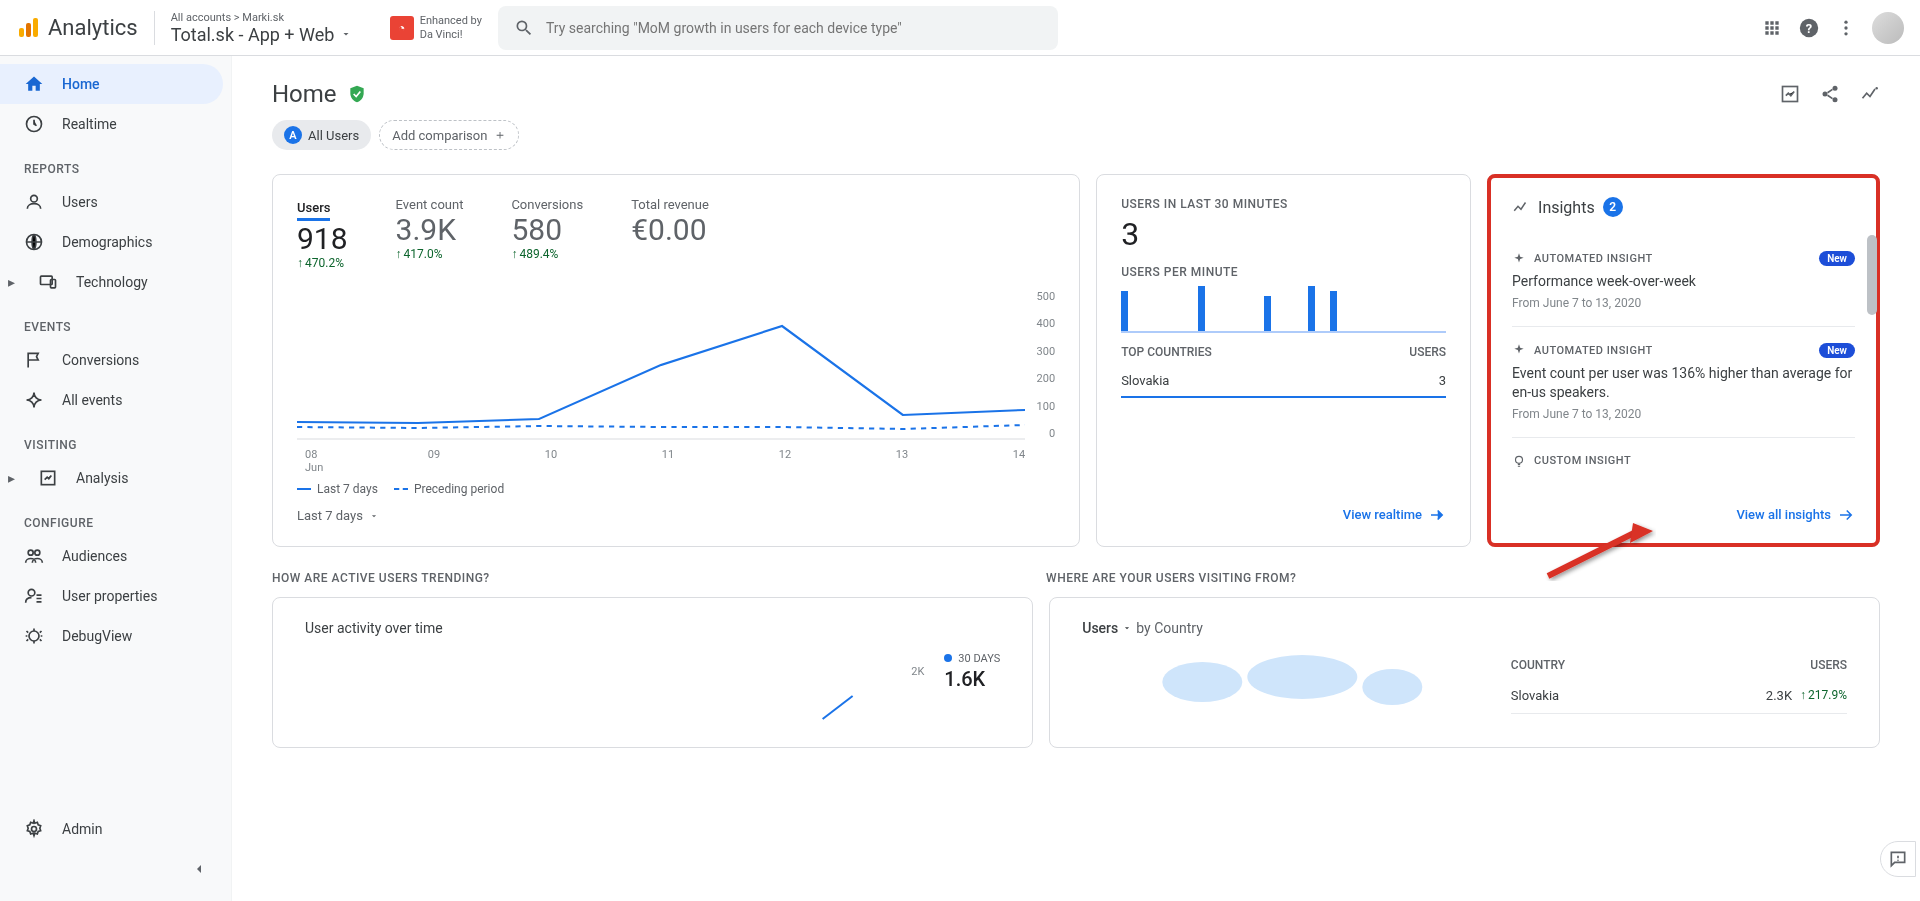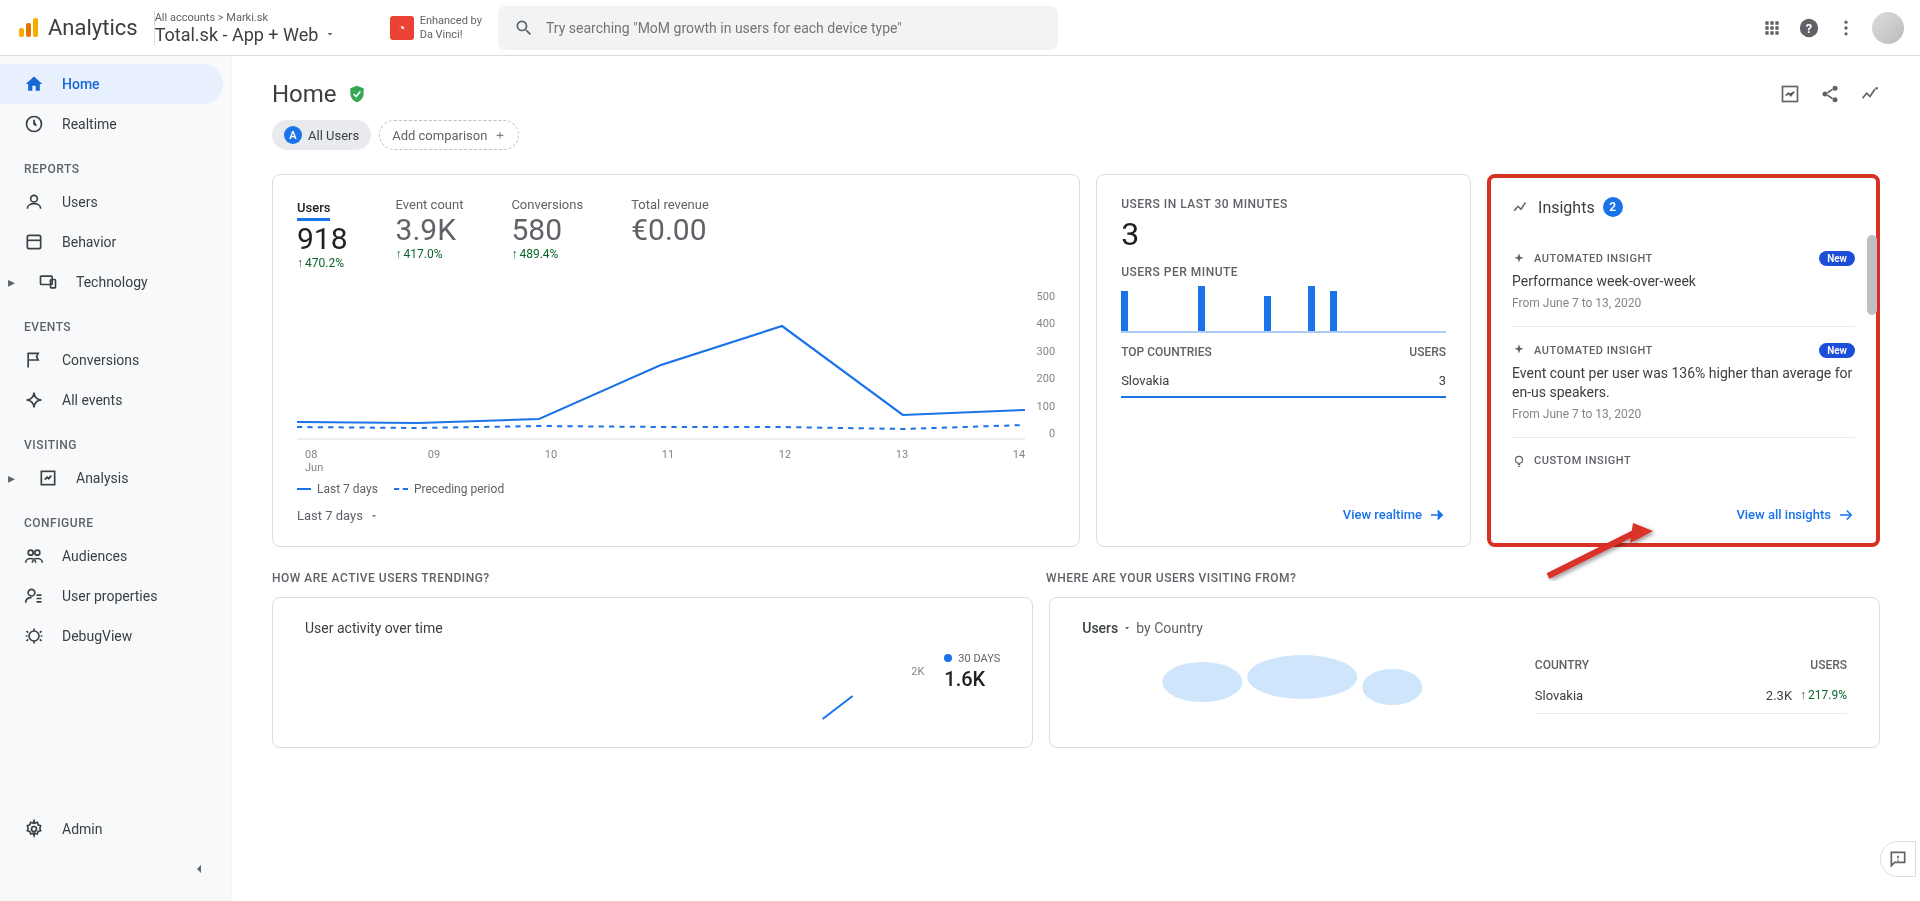--- a/index.html
+++ b/index.html
@@ -1,21 +1,21 @@
 <!DOCTYPE html>
 <html><head>
 <meta charset="utf-8">
 <style>
 * { margin: 0; padding: 0; box-sizing: border-box; font-family: 'Google Sans', Roboto, Arial, sans-serif; }
 body { background: #fff; color: #3c4043; overflow-x: hidden; }
 .topbar { display: flex; align-items: center; height: 56px; padding: 0 16px; border-bottom: 1px solid #dadce0; gap: 16px; }
 .brand { display: flex; align-items: center; gap: 8px; }
 .brand-logo { width: 24px; height: 24px; }
 .brand-title { font-size: 22px; color: #3c4043; font-weight: 400; }
-.acct-block { display: flex; flex-direction: column; border-left: 1px solid #dadce0; padding-left: 0; min-width: 220px; }
+.acct-block { display: flex; flex-direction: column; border-left: 1px solid #dadce0; padding-left: 16px; min-width: 220px; }
 .acct-path { font-size: 11px; color: #5f6368; }
 .acct-name { font-size: 18px; color: #3c4043; display: flex; align-items: center; gap: 6px; cursor: pointer; }
 .enh-block { display: flex; align-items: center; gap: 6px; }
 .enh-icon { width: 24px; height: 24px; background: #ea4335; border-radius: 3px; display:flex; align-items:center; justify-content:center; color:#fff; font-size:12px;}
 .enh-text { font-size: 11px; color: #5f6368; line-height: 1.2; }
 .searchbar { flex: 0 0 560px; height: 44px; background: #f1f3f4; border-radius: 8px; display: flex; align-items: center; padding: 0 16px; gap: 12px; color: #5f6368; }
 .searchbar input { border: none; background: transparent; outline: none; flex: 1; font-size: 14px; color: #3c4043; }
 .spacer { flex: 1; }
 .topbar-icons { display: flex; align-items: center; gap: 16px; color: #5f6368; }
 .avatar { width: 32px; height: 32px; border-radius: 50%; background: linear-gradient(135deg,#ddd,#bbb); }
@@ -153,24 +153,24 @@
     <div class="nav-section">REPORTS</div>
     <div class="nav-item">
       <svg viewBox="0 0 24 24">
           <circle cx="12" cy="8" r="4" fill="none" stroke="currentColor" stroke-width="2"></circle>
           <path fill="none" stroke="currentColor" stroke-width="2" d="M4 20c0-4 4-6 8-6s8 2 8 6"></path>
         </svg>
       <span>Users</span>
     </div>
     <div class="nav-item">
       <svg viewBox="0 0 24 24">
-          <rect x="4" y="4" width="16" height="16" rx="2" fill="none" stroke="currentColor" stroke-width="2"></rect>
-          <path stroke="currentColor" stroke-width="2" d="M4 10h16"></path>
-        </svg>
-      <span>Behavior</span>
+          <circle cx="12" cy="12" r="9" fill="none" stroke="currentColor" stroke-width="2"></circle>
+          <path stroke="currentColor" stroke-width="2" d="M3 12h18M12 3c3 3 3 15 0 18M12 3c-3 3-3 15 0 18"></path>
+        </svg>
+      <span>Demographics</span>
     </div>
     <div class="nav-item">
       <span class="nav-caret">▸</span>
       <svg viewBox="0 0 24 24">
           <rect x="3" y="5" width="14" height="10" rx="1" fill="none" stroke="currentColor" stroke-width="2"></rect>
           <rect x="15" y="9" width="6" height="10" rx="1" fill="none" stroke="currentColor" stroke-width="2"></rect>
         </svg>
       <span>Technology</span>
     </div>
     <div class="nav-section">EVENTS</div>
@@ -488,21 +488,21 @@
       <div class="card2" style="flex:1.1">
         <div class="drop-inline">
           <span style="font-weight:500;display:flex;align-items:center;gap:4px;">
               <span>Users</span>
               <svg width="10" height="10" viewBox="0 0 24 24">
                 <path fill="currentColor" d="M7 10l5 5 5-5z"></path>
               </svg>
             </span>
           <span style="color:#5f6368;">by Country</span>
         </div>
-        <div style="display:flex; gap:32px;">
+        <div style="display:flex; gap:8px;">
           <svg width="55%" height="60" viewBox="0 0 300 60">
             <ellipse cx="60" cy="30" rx="40" ry="20" fill="#cfe5fb"></ellipse>
             <ellipse cx="160" cy="25" rx="55" ry="22" fill="#cfe5fb"></ellipse>
             <ellipse cx="250" cy="35" rx="30" ry="18" fill="#cfe5fb"></ellipse>
           </svg>
           <div style="flex:1">
             <div class="tbl-hdr">
                 <span>COUNTRY</span>
                 <span>USERS</span>
               </div>

